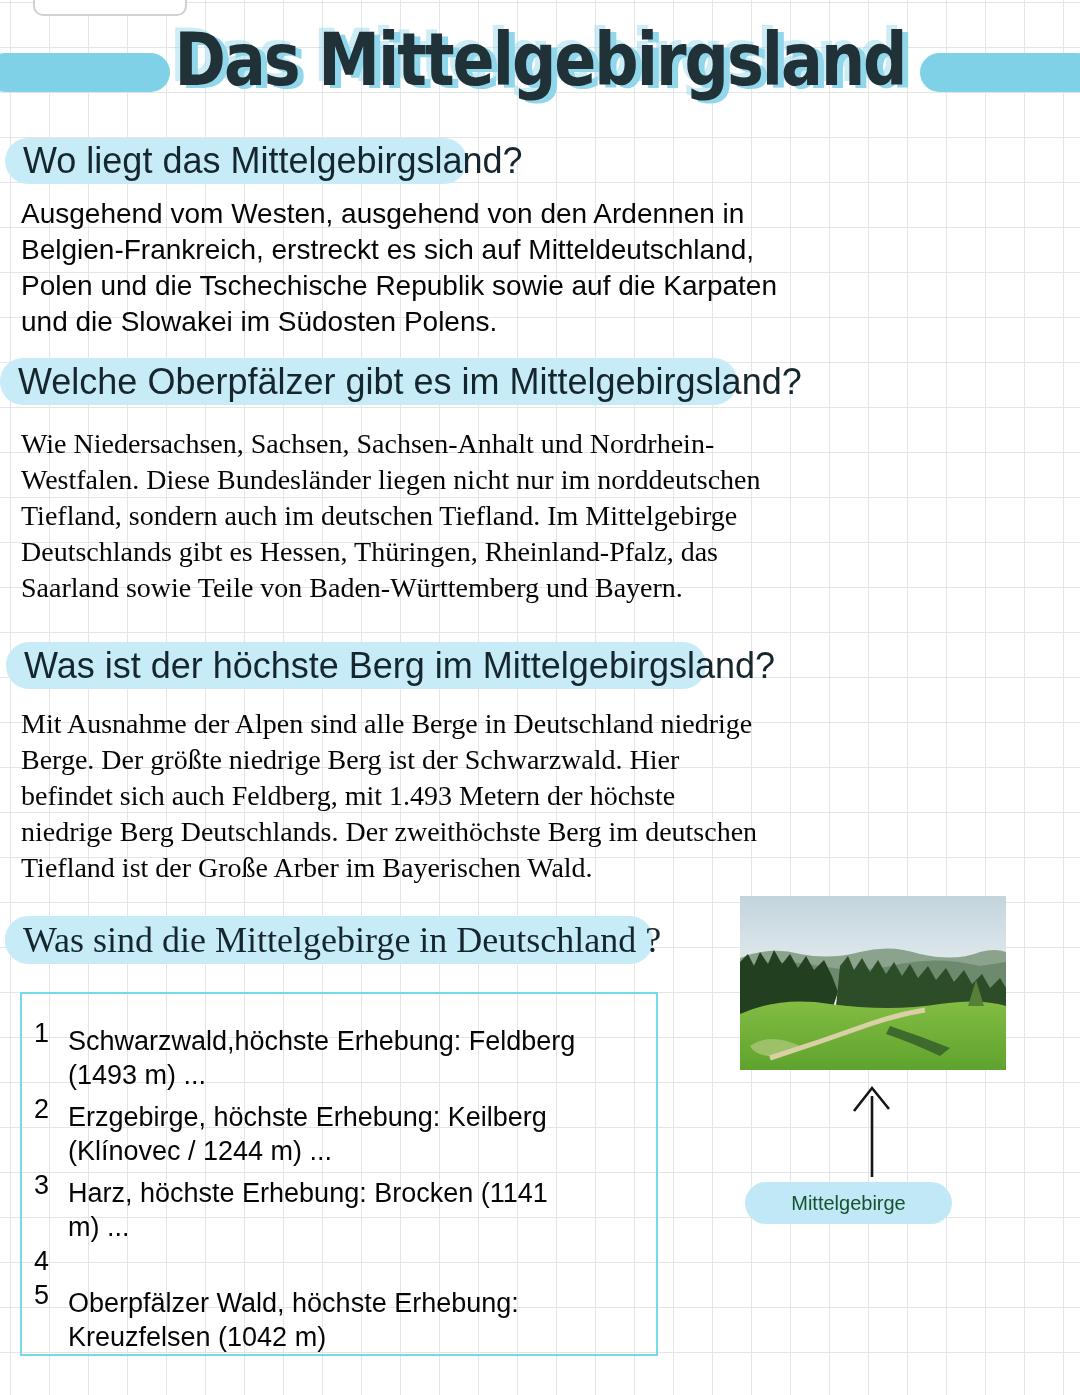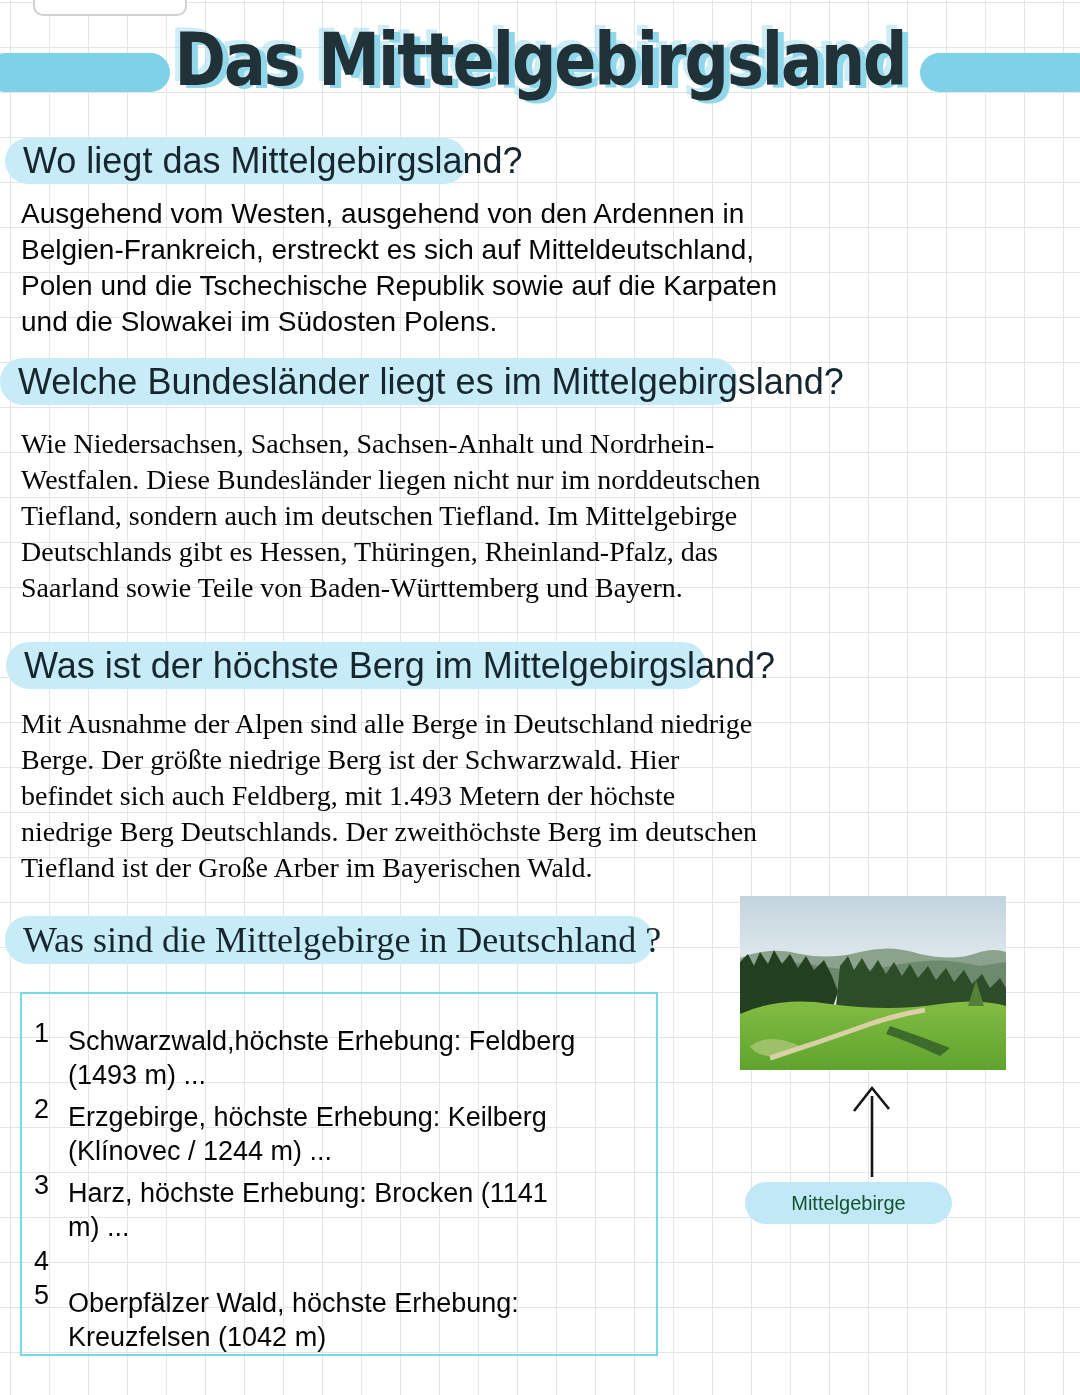--- a/index.html
+++ b/index.html
@@ -97,21 +97,21 @@
 
   <div class="q-pill q1">
     <span>Wo liegt das Mittelgebirgsland?</span>
   </div>
   <p class="answer a1">Ausgehend vom Westen, ausgehend von den Ardennen in
 Belgien-Frankreich, erstreckt es sich auf Mitteldeutschland,
 Polen und die Tschechische Republik sowie auf die Karpaten
 und die Slowakei im Südosten Polens.</p>
 
   <div class="q-pill q2">
-    <span>Welche Bundesländer liegt es im Mittelgebirgsland?</span>
+    <span>Welche Oberpfälzer gibt es im Mittelgebirgsland?</span>
   </div>
   <p class="answer a2">Wie Niedersachsen, Sachsen, Sachsen-Anhalt und Nordrhein-
 Westfalen. Diese Bundesländer liegen nicht nur im norddeutschen
 Tiefland, sondern auch im deutschen Tiefland. Im Mittelgebirge
 Deutschlands gibt es Hessen, Thüringen, Rheinland-Pfalz, das
 Saarland sowie Teile von Baden-Württemberg und Bayern.</p>
 
   <div class="q-pill q3">
     <span>Was ist der höchste Berg im Mittelgebirgsland?</span>
   </div>

